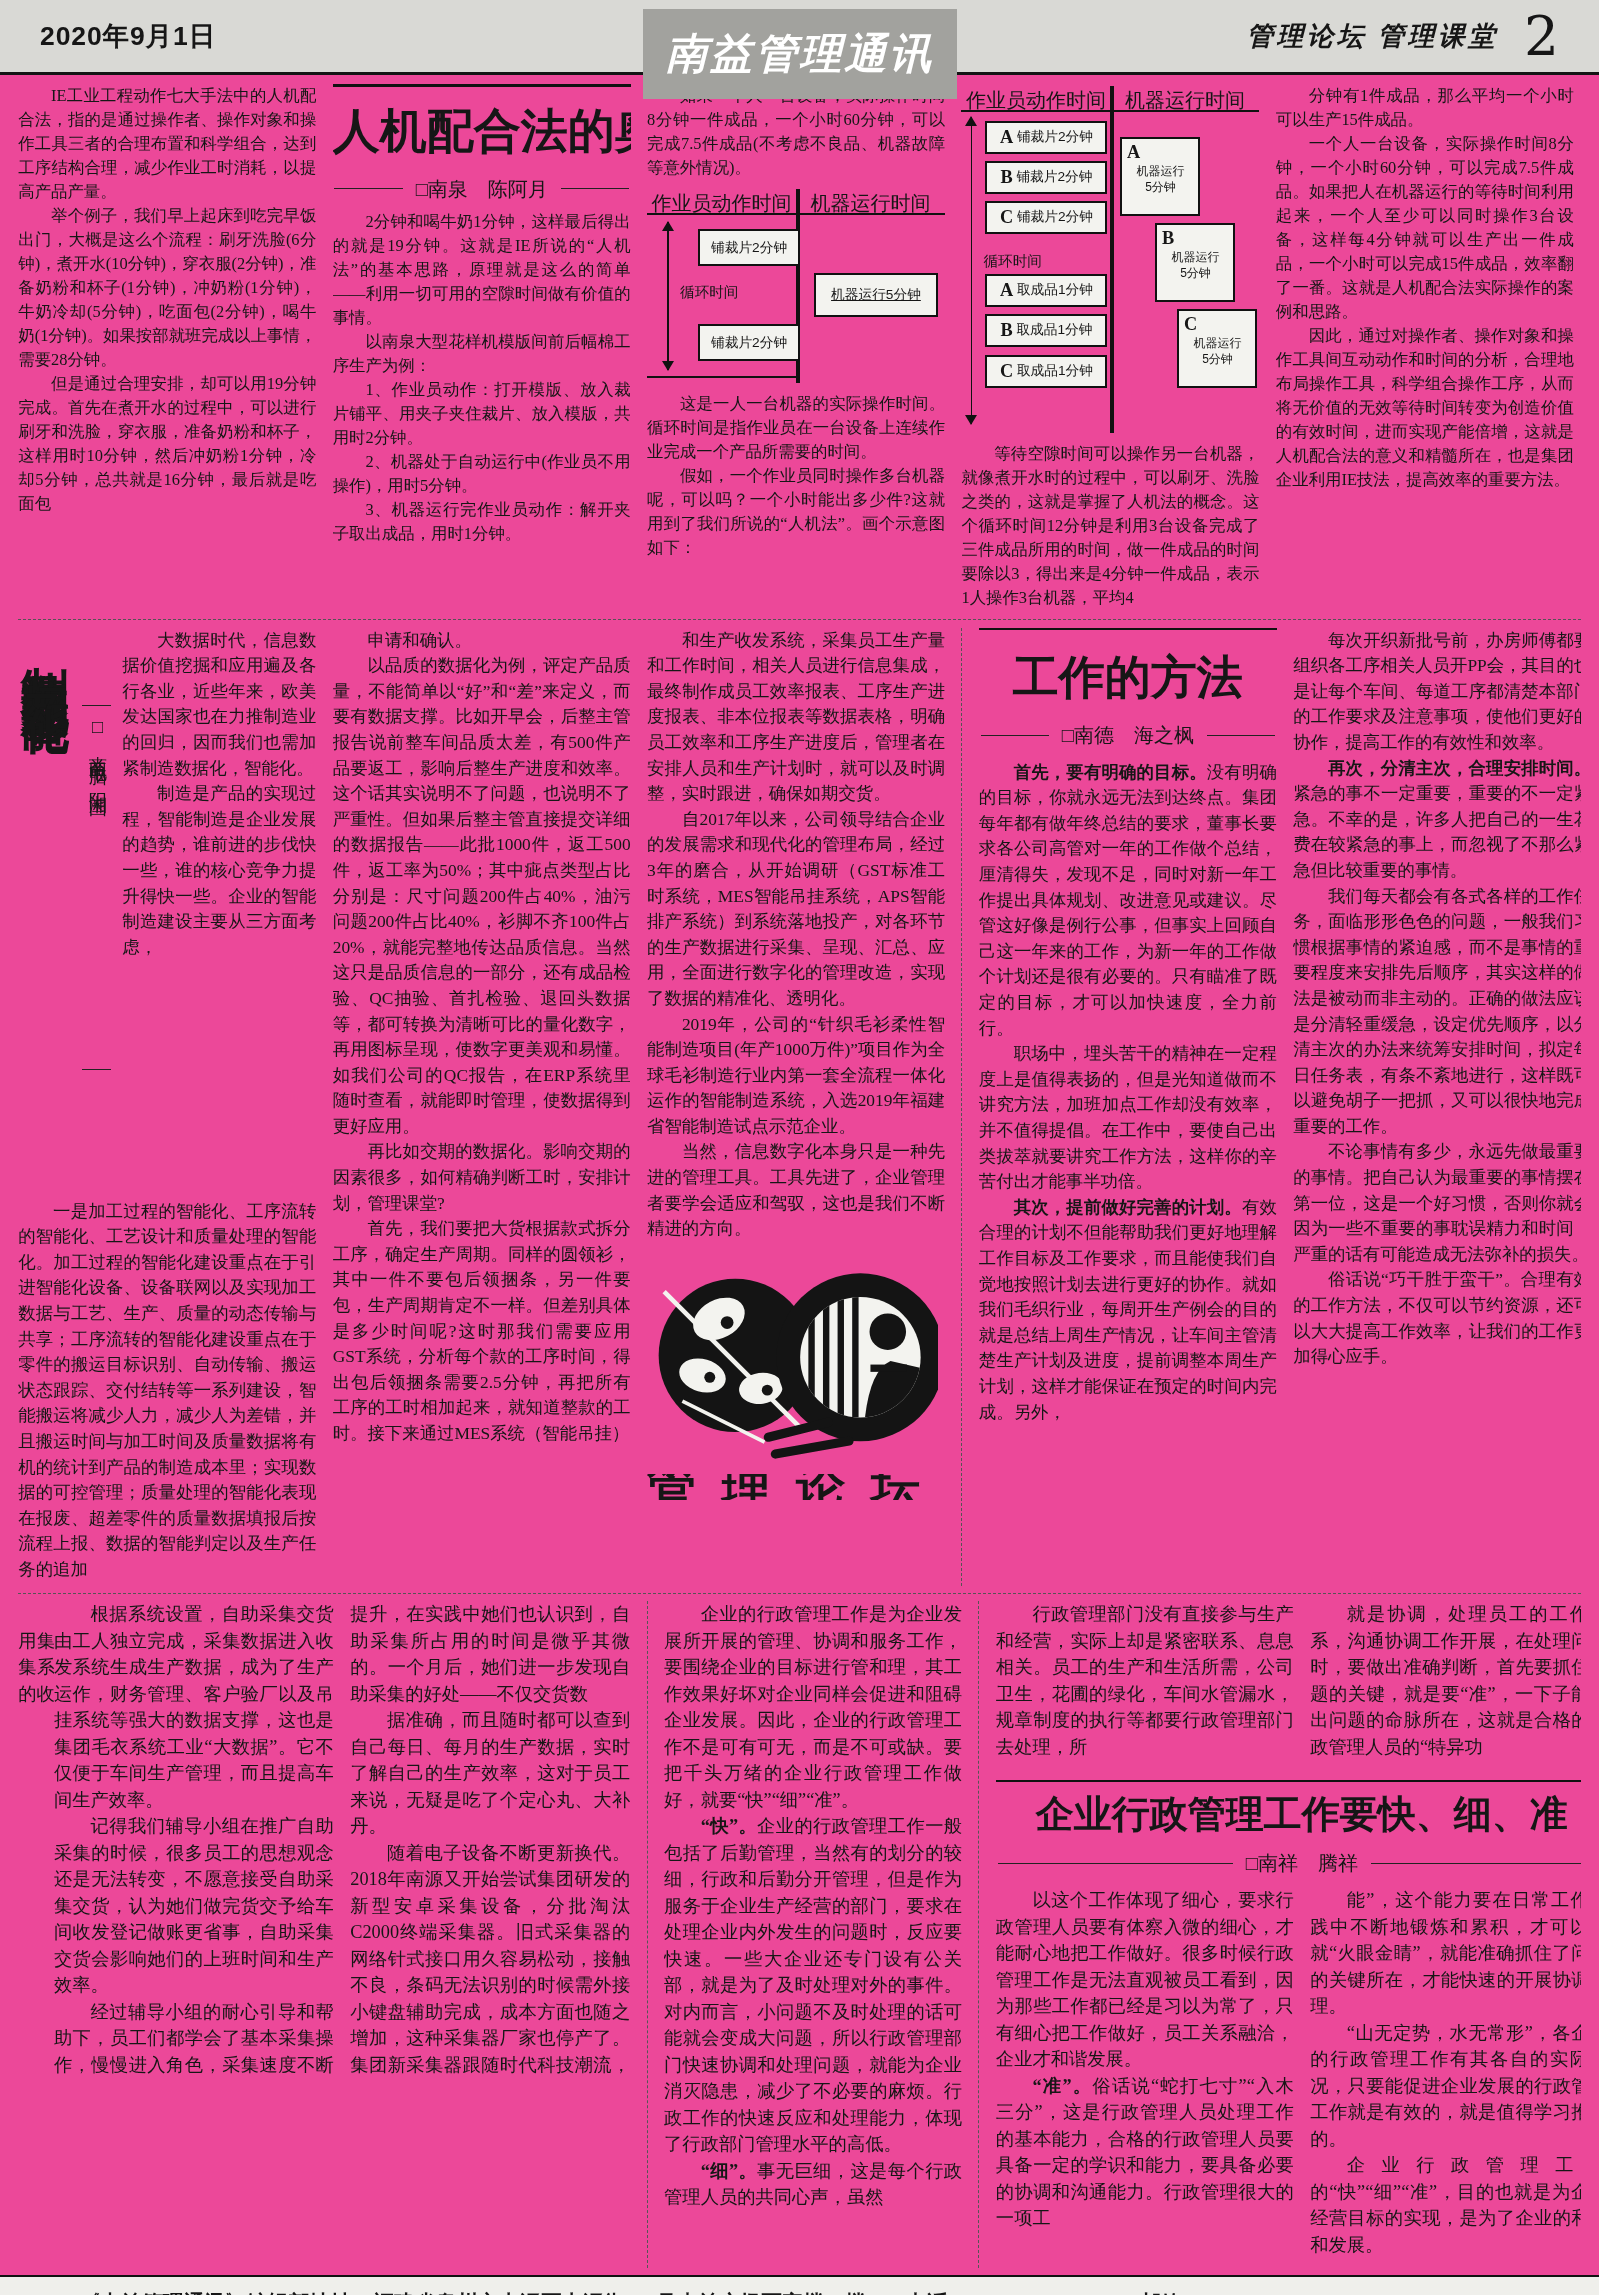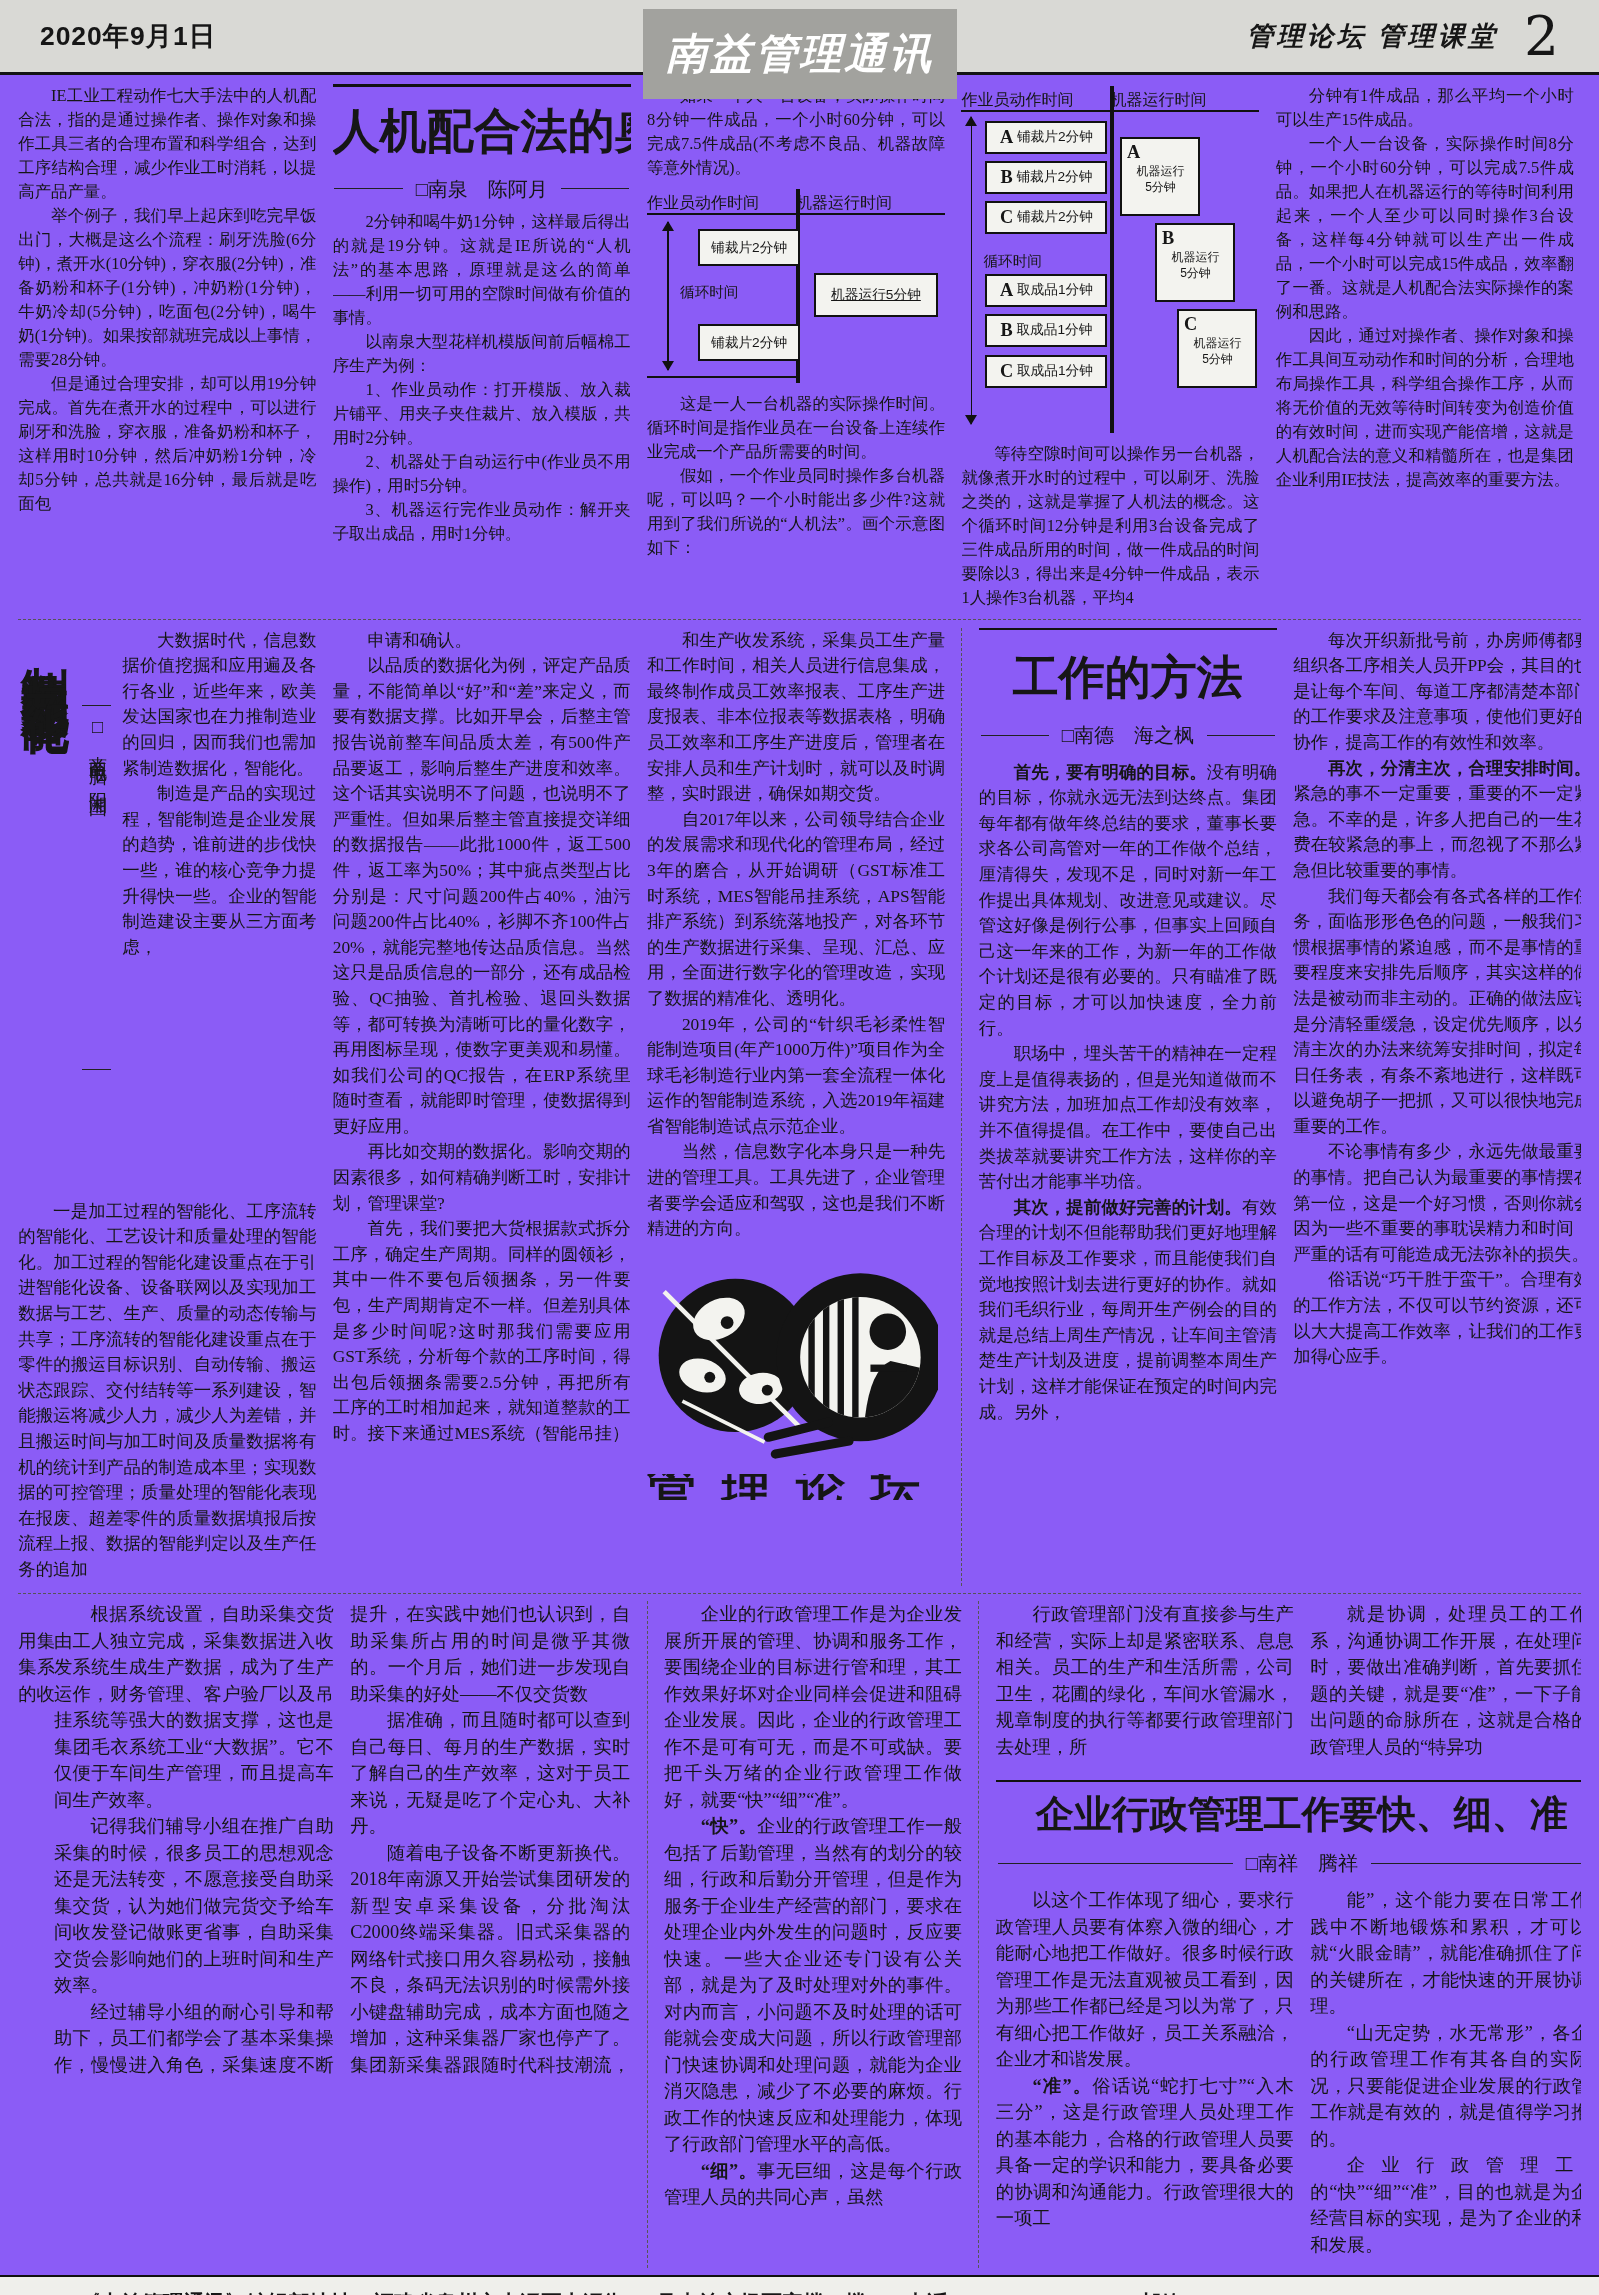--- a/index.html
+++ b/index.html
@@ -1,17 +1,17 @@
 <!DOCTYPE html>
 <html style="font-size:14.6px"><head>
 <meta charset="utf-8">
 <style>
   * { box-sizing: border-box; }
   body { margin:0; background:#dcdcd8; font-family:"Liberation Serif","DejaVu Serif",serif; color:#161616; }
-  .page { width:1599px; height:2295px; margin:0 auto; background:#8b5cf6; overflow:hidden; padding:0 18.3px; position:relative; }
+  .page { width:1599px; height:2295px; margin:0 auto; background:#ec4899; overflow:hidden; padding:0 18.3px; position:relative; }
 
   
   .strip { height:75px; background:#d9d9d5; border-bottom:3.7px solid #141414; margin:0 -18.3px; padding:0 40px;
            display:flex; align-items:center; justify-content:space-between; position:relative; }
   .date { font-family:"Liberation Sans",sans-serif; font-size:26.5px; font-weight:bold; letter-spacing:0.9px; }
   .masthead { position:absolute; left:50%; transform:translateX(-50%); top:9.1px; width:314px; height:90px;
               background:#a2a29e; color:#fff; display:flex; align-items:center; justify-content:center;
               font-size:42px; font-weight:bold; font-style:italic; letter-spacing:2.7px; z-index:3; }
   .hdr-right { display:flex; align-items:center; gap:25.6px; }
   .sections { font-size:26.5px; font-weight:bold; font-style:italic; letter-spacing:3.7px; }
@@ -28,21 +28,21 @@
 
   
   .band-top { height:537px; padding-top:9.1px; font-size:16.4px; line-height:24px; }
   .a1-titleblock { border-top:3.7px solid #111; padding-top:14.6px; margin-bottom:9.1px; }
   .a1-title { font-size:47px; font-weight:bold; text-align:center; line-height:1.25; white-space:nowrap; }
   .a1-titleblock .byline { margin:16.4px 1.8px 5.5px; }
 
   .diag { position:relative; font-family:"Liberation Sans",sans-serif; margin:9.1px 0; }
   .diag1 { height:194px; }
   .diag2 { height:347px; margin-top:1.8px; }
-  .dhdr { position:absolute; top:1.8px; width:50%; font-size:16px; }
+  .dhdr { position:absolute; top:1.8px; width:50%; text-align:center; font-size:20px; }
   .dhdr.left { left:0; } .dhdr.right { right:0; }
   .dhrule { position:absolute; top:24px; left:0; right:0; height:1.8px; background:#111; }
   .dvline { position:absolute; top:0; bottom:0; left:50%; width:3.7px; background:#111; }
   .varrow { position:absolute; width:1.8px; background:#111; }
   .varrow::before,.varrow::after { content:""; position:absolute; left:-5.5px; width:0; height:0;
       border-left:6.4px solid transparent; border-right:6.4px solid transparent; }
   .varrow::before { top:-0.9px; border-bottom:10px solid #111; }
   .varrow::after { bottom:-0.9px; border-top:10px solid #111; }
   .dbox { position:absolute; border:2.7px solid #111; background:#f3f3ef; display:flex; align-items:center;
           justify-content:center; font-size:13.7px; gap:3.7px; }

